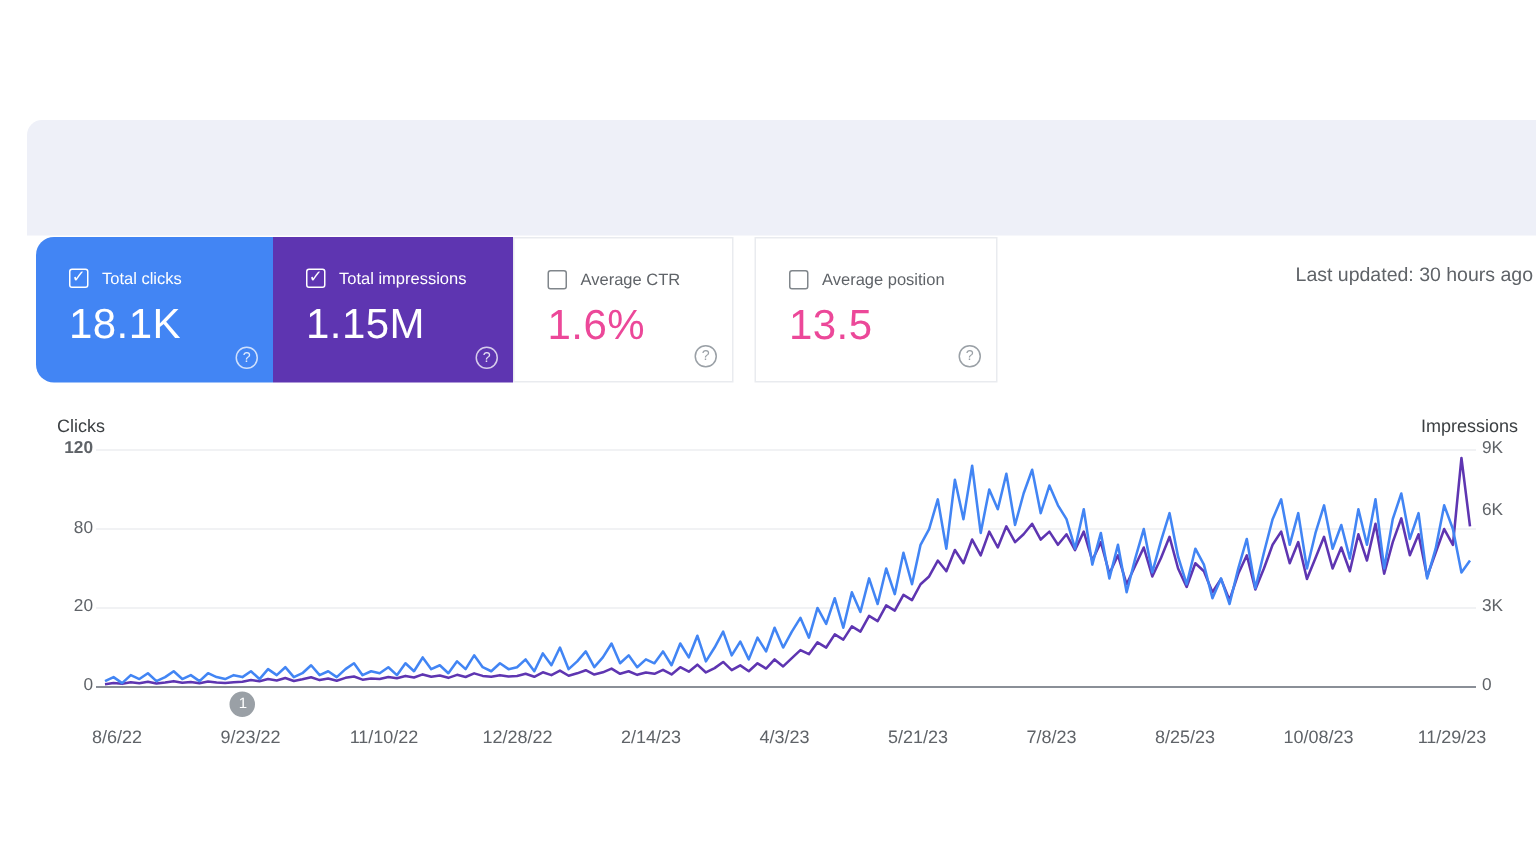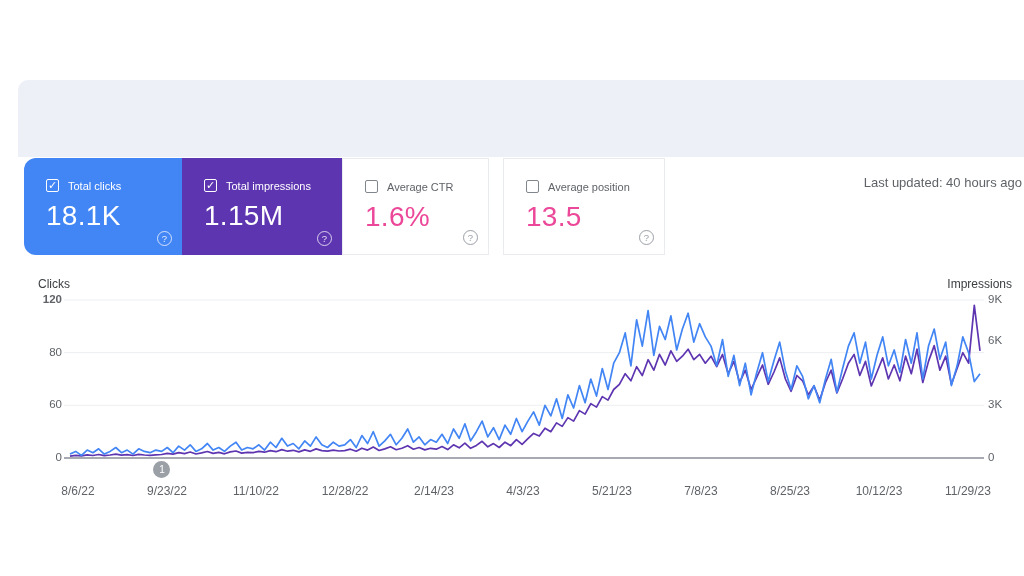--- a/index.html
+++ b/index.html
@@ -82,21 +82,21 @@
     <div class="chip" style="left:160px">
       <span>Date: Last 16 months</span>
       <svg width="14" height="14" viewBox="0 0 24 24">
         <path d="M3 17.25V21h3.75L17.81 9.94l-3.75-3.75L3 17.25zM20.71 7.04a1 1 0 0 0 0-1.41l-2.34-2.34a1 1 0 0 0-1.41 0l-1.83 1.83 3.75 3.75 1.83-1.83z" fill="#202124"></path>
       </svg>
     </div>
     <button class="new-btn">
       <span class="plus">+</span>
       <span>New</span>
     </button>
-    <div class="last-updated">Last updated: 40 hours ago</div>
+    <div class="last-updated">Last updated: 30 hours ago</div>
   </div>
 
   <div>
     <div class="card card-clicks">
       <div class="card-top">
         <span class="cb on">✓</span>
         <span class="card-label">Total clicks</span>
       </div>
       <div class="card-value">18.1K</div>
       <span class="help">?</span>
@@ -125,37 +125,37 @@
       <div class="card-value">13.5</div>
       <span class="help">?</span>
     </div>
   </div>
 
   <div class="axis-title left">Clicks</div>
   <div class="axis-title right">Impressions</div>
   <div id="left-ticks">
       <span class="tick l" style="top: 293px; font-weight: bold;">120</span>
       <span class="tick l" style="top: 345.667px;">80</span>
-      <span class="tick l" style="top: 398.333px;">60</span>
+      <span class="tick l" style="top: 398.333px;">20</span>
       <span class="tick l" style="top: 451px;">0</span>
     </div>
   <div id="right-ticks">
       <span class="tick r" style="top: 293px;">9K</span>
       <span class="tick r" style="top: 334px; text-align: center;">6K</span>
       <span class="tick r" style="top: 398.333px;">3K</span>
       <span class="tick r" style="top: 451px;">0</span>
     </div>
   <div id="x-labels">
       <span class="xlab" style="left: 78px; text-align: center;">8/6/22</span>
       <span class="xlab" style="left: 167px;">9/23/22</span>
       <span class="xlab" style="left: 256px;">11/10/22</span>
       <span class="xlab" style="left: 345px;">12/28/22</span>
       <span class="xlab" style="left: 434px;">2/14/23</span>
       <span class="xlab" style="left: 523px;">4/3/23</span>
       <span class="xlab" style="left: 612px;">5/21/23</span>
       <span class="xlab" style="left: 701px;">7/8/23</span>
       <span class="xlab" style="left: 790px;">8/25/23</span>
-      <span class="xlab" style="left: 879px;">10/12/23</span>
+      <span class="xlab" style="left: 879px;">10/08/23</span>
       <span class="xlab" style="left: 968px;">11/29/23</span>
     </div>
   <div class="anno-badge" style="left: 153.41px;">1</div>
 
 </div>
 
 </body></html>

